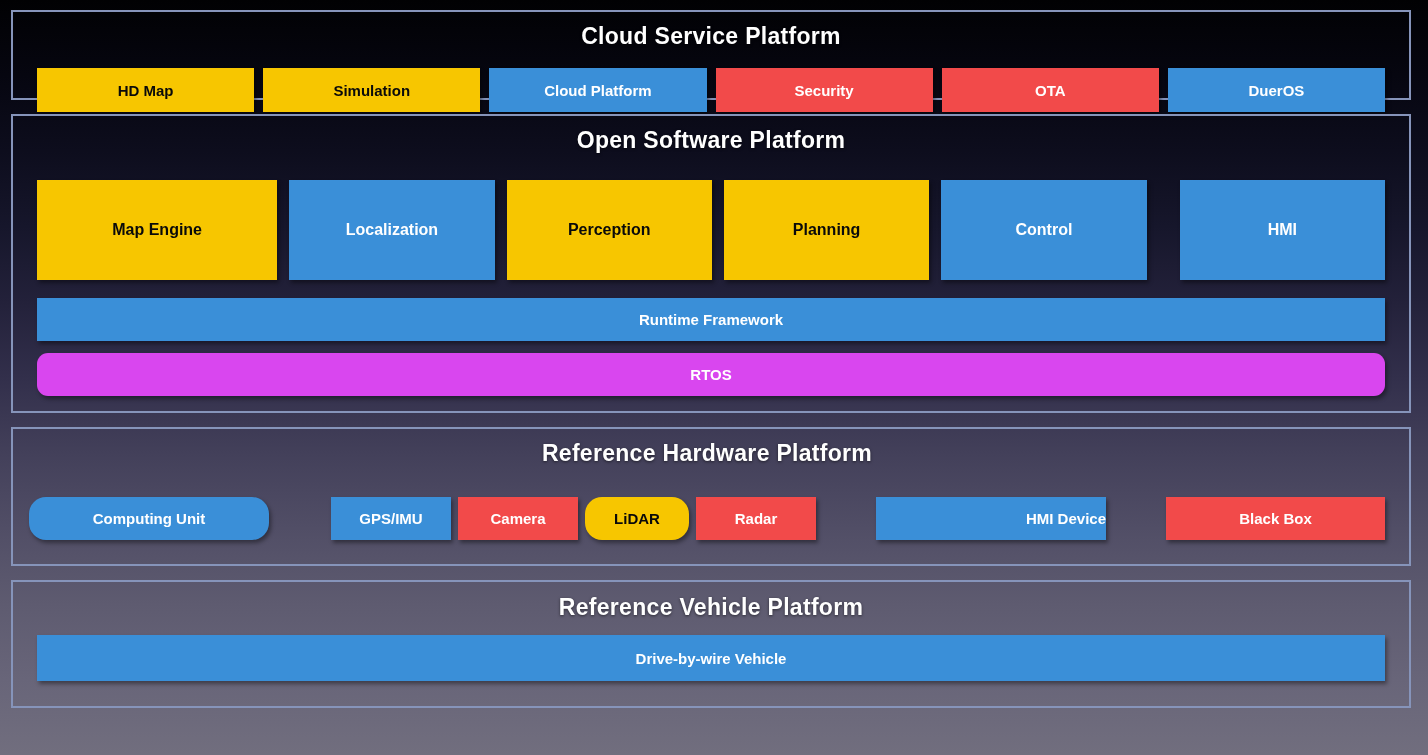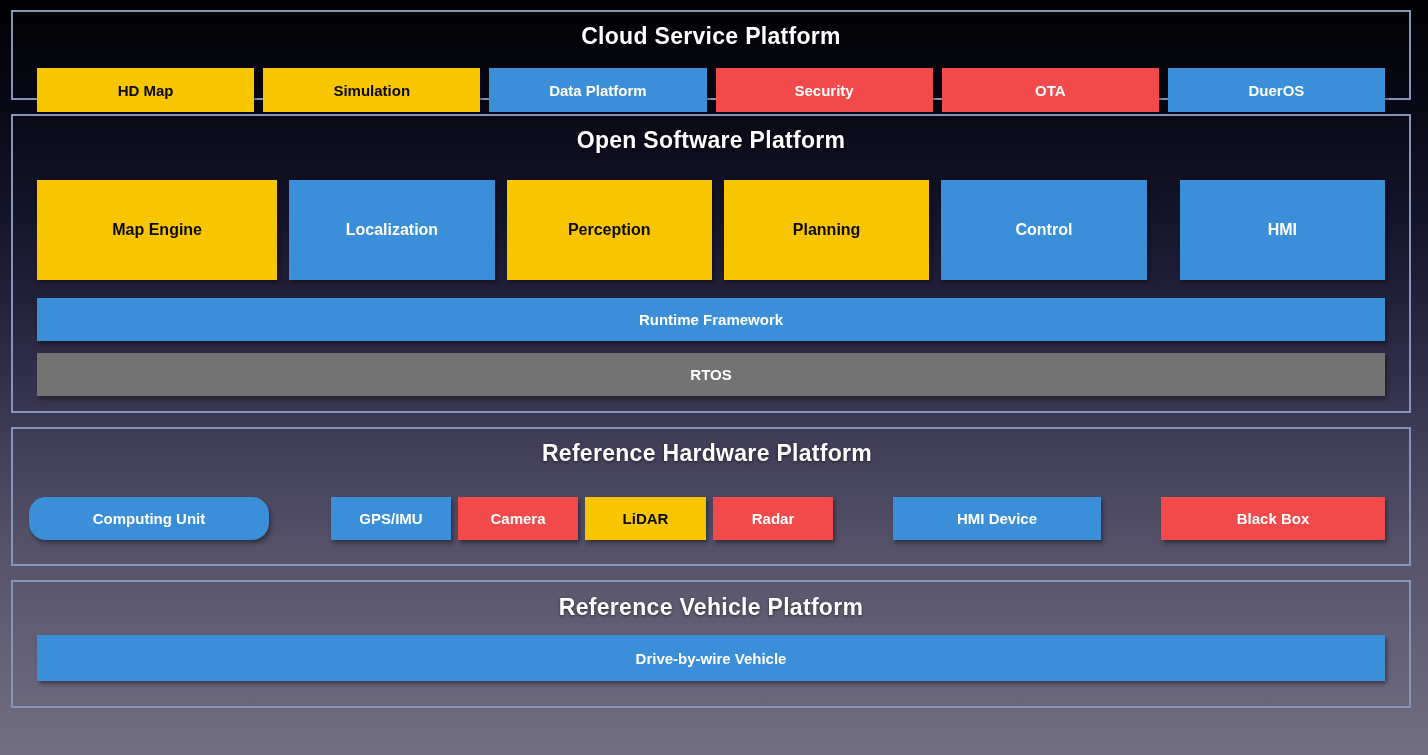--- a/index.html
+++ b/index.html
@@ -94,44 +94,44 @@
 
   
   .hw-row {
     margin-top: 30px;
     height: 43px;
     display: flex;
   }
   .hw-row > .box:nth-child(1) { width: 240px; }
   .hw-row > .box:nth-child(2) { width: 120px; margin-left: 62px; }
   .hw-row > .box:nth-child(3) { width: 120px; margin-left: 7px; }
-  .hw-row > .box:nth-child(4) { width: 121px; margin-left: 7px; }
+  .hw-row > .box:nth-child(4) { width: 104px; margin-left: 7px; border-radius: 17px; }
   .hw-row > .box:nth-child(5) { width: 120px; margin-left: 7px; }
-  .hw-row > .box:nth-child(6) { width: 208px; margin-left: 60px; }
+  .hw-row > .box:nth-child(6) { width: 230px; margin-left: 60px; justify-content: flex-end; }
   .hw-row > .box:nth-child(7) { flex: 1;      margin-left: 60px; }
 
   
   .veh-bars > .box { height: 46px; margin-top: 14px; }
 </style>
 </head>
 <body>
 
 <div class="stage">
 
   <div class="section sec-cloud">
     <div class="sec-title">Cloud Service Platform</div>
     <div class="cloud-row">
         <div class="box" style="background: rgb(247, 198, 0); color: rgb(10, 10, 10);">
     <span class="box-label">HD Map</span>
   </div>
         <div class="box" style="background: rgb(247, 198, 0); color: rgb(10, 10, 10);">
     <span class="box-label">Simulation</span>
   </div>
         <div class="box" style="background: rgb(58, 143, 216); color: rgb(255, 255, 255);">
-    <span class="box-label">Data Platform</span>
+    <span class="box-label">Cloud Platform</span>
   </div>
         <div class="box" style="background: rgb(242, 74, 74); color: rgb(255, 255, 255);">
     <span class="box-label">Security</span>
   </div>
         <div class="box" style="background: rgb(242, 74, 74); color: rgb(255, 255, 255);">
     <span class="box-label">OTA</span>
   </div>
         <div class="box" style="background: rgb(58, 143, 216); color: rgb(255, 255, 255); align-items: center;">
     <span class="box-label">DuerOS</span>
   </div>
@@ -157,21 +157,21 @@
     <span class="box-label">Control</span>
   </div>
         <div class="box" style="background: rgb(58, 143, 216); color: rgb(255, 255, 255);">
     <span class="box-label">HMI</span>
   </div>
       </div>
     <div class="sw-bars">
         <div class="box" style="background: rgb(58, 143, 216); color: rgb(255, 255, 255);">
     <span class="box-label">Runtime Framework</span>
   </div>
-        <div class="box" style="background: #737373; color: rgb(255, 255, 255);">
+        <div class="box" style="background: #d946ef; color: rgb(255, 255, 255); border-radius: 11px;">
     <span class="box-label">RTOS</span>
   </div>
       </div>
   </div>
 
   <div class="section sec-hard">
     <div class="sec-title">Reference Hardware Platform</div>
     <div class="hw-row">
         <div class="box" style="background: rgb(58, 143, 216); color: rgb(255, 255, 255); border-radius: 17px;">
     <span class="box-label">Computing Unit</span>

